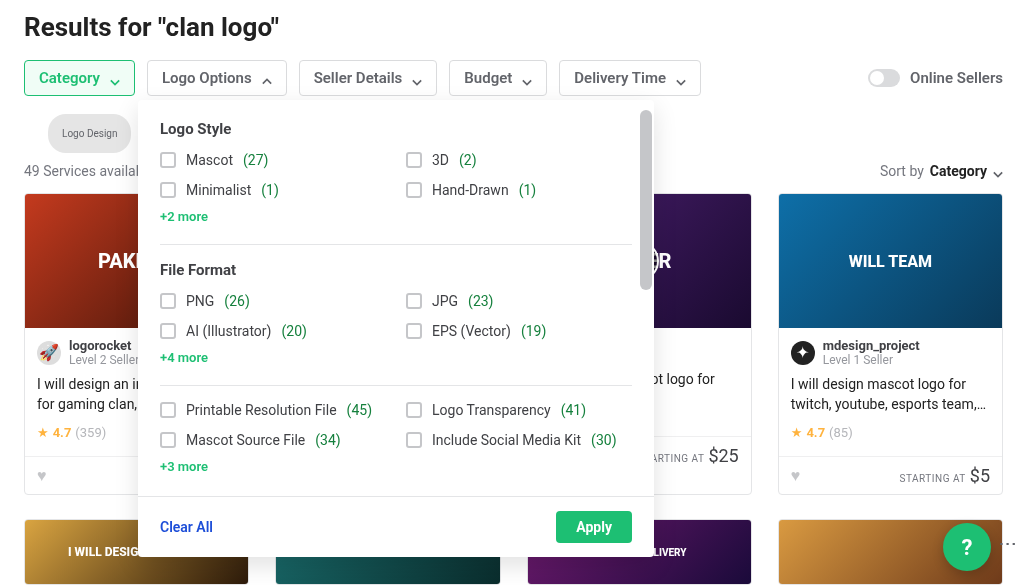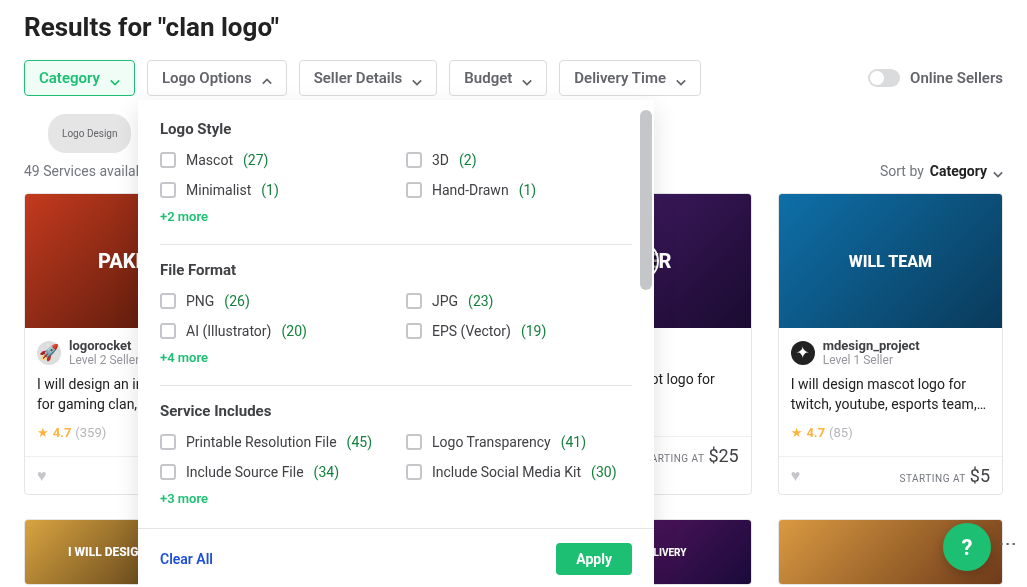--- a/index.html
+++ b/index.html
@@ -257,34 +257,34 @@
         <label class="dd-item">
           <span class="checkbox"></span>
           <span class="dd-label">AI (Illustrator)</span> 
           <span class="dd-count">(20)</span>
         </label>
         <label class="dd-item">
           <span class="checkbox"></span>
           <span class="dd-label">EPS (Vector)</span> 
           <span class="dd-count">(19)</span>
         </label>
-      </div><span class="dd-more">+4 more</span><hr class="dd-divider"><div class="dd-section-title">Service Includes</div><div class="dd-grid">
+      </div><span class="dd-more">+4 more</span><hr class="dd-divider"><div class="dd-grid">
         <label class="dd-item">
           <span class="checkbox"></span>
           <span class="dd-label">Printable Resolution File</span> 
           <span class="dd-count">(45)</span>
         </label>
         <label class="dd-item">
           <span class="checkbox"></span>
           <span class="dd-label">Logo Transparency</span> 
           <span class="dd-count">(41)</span>
         </label>
         <label class="dd-item">
           <span class="checkbox"></span>
-          <span class="dd-label">Include Source File</span> 
+          <span class="dd-label">Mascot Source File</span> 
           <span class="dd-count">(34)</span>
         </label>
         <label class="dd-item">
           <span class="checkbox"></span>
           <span class="dd-label">Include Social Media Kit</span> 
           <span class="dd-count">(30)</span>
         </label>
       </div><span class="dd-more">+3 more</span></div>
   <div class="scrollbar-fake"></div>
   <div class="dd-footer">

